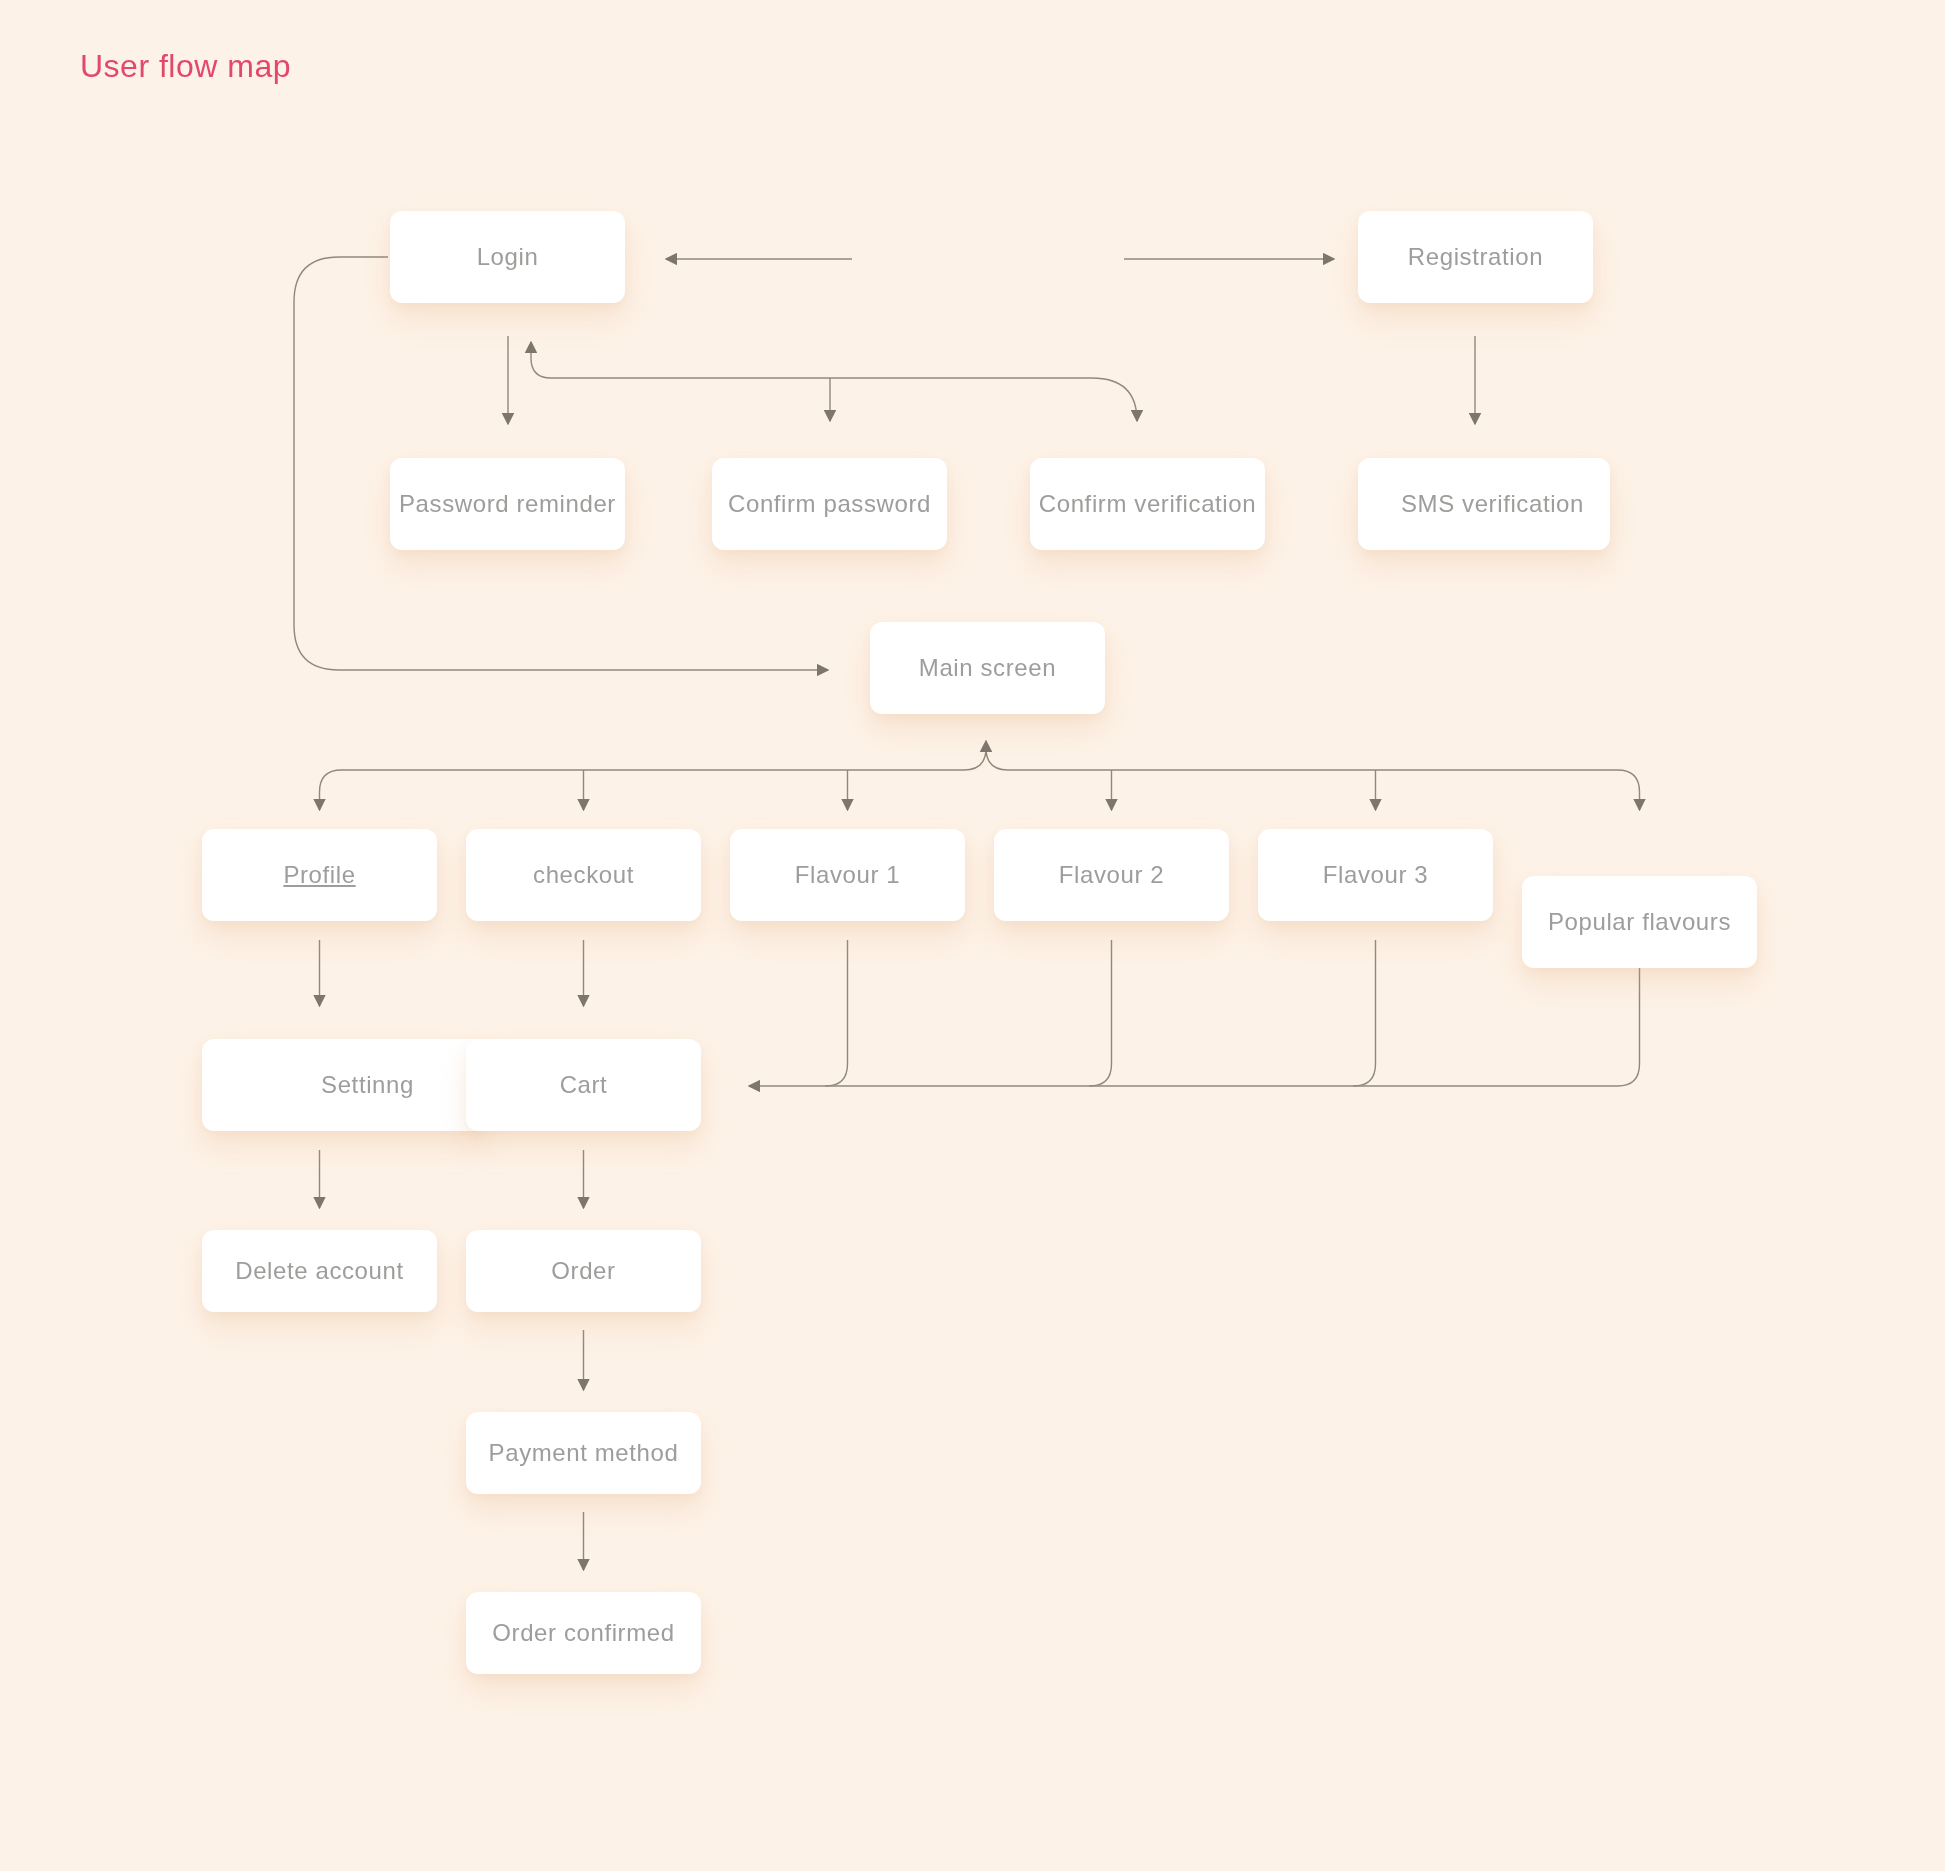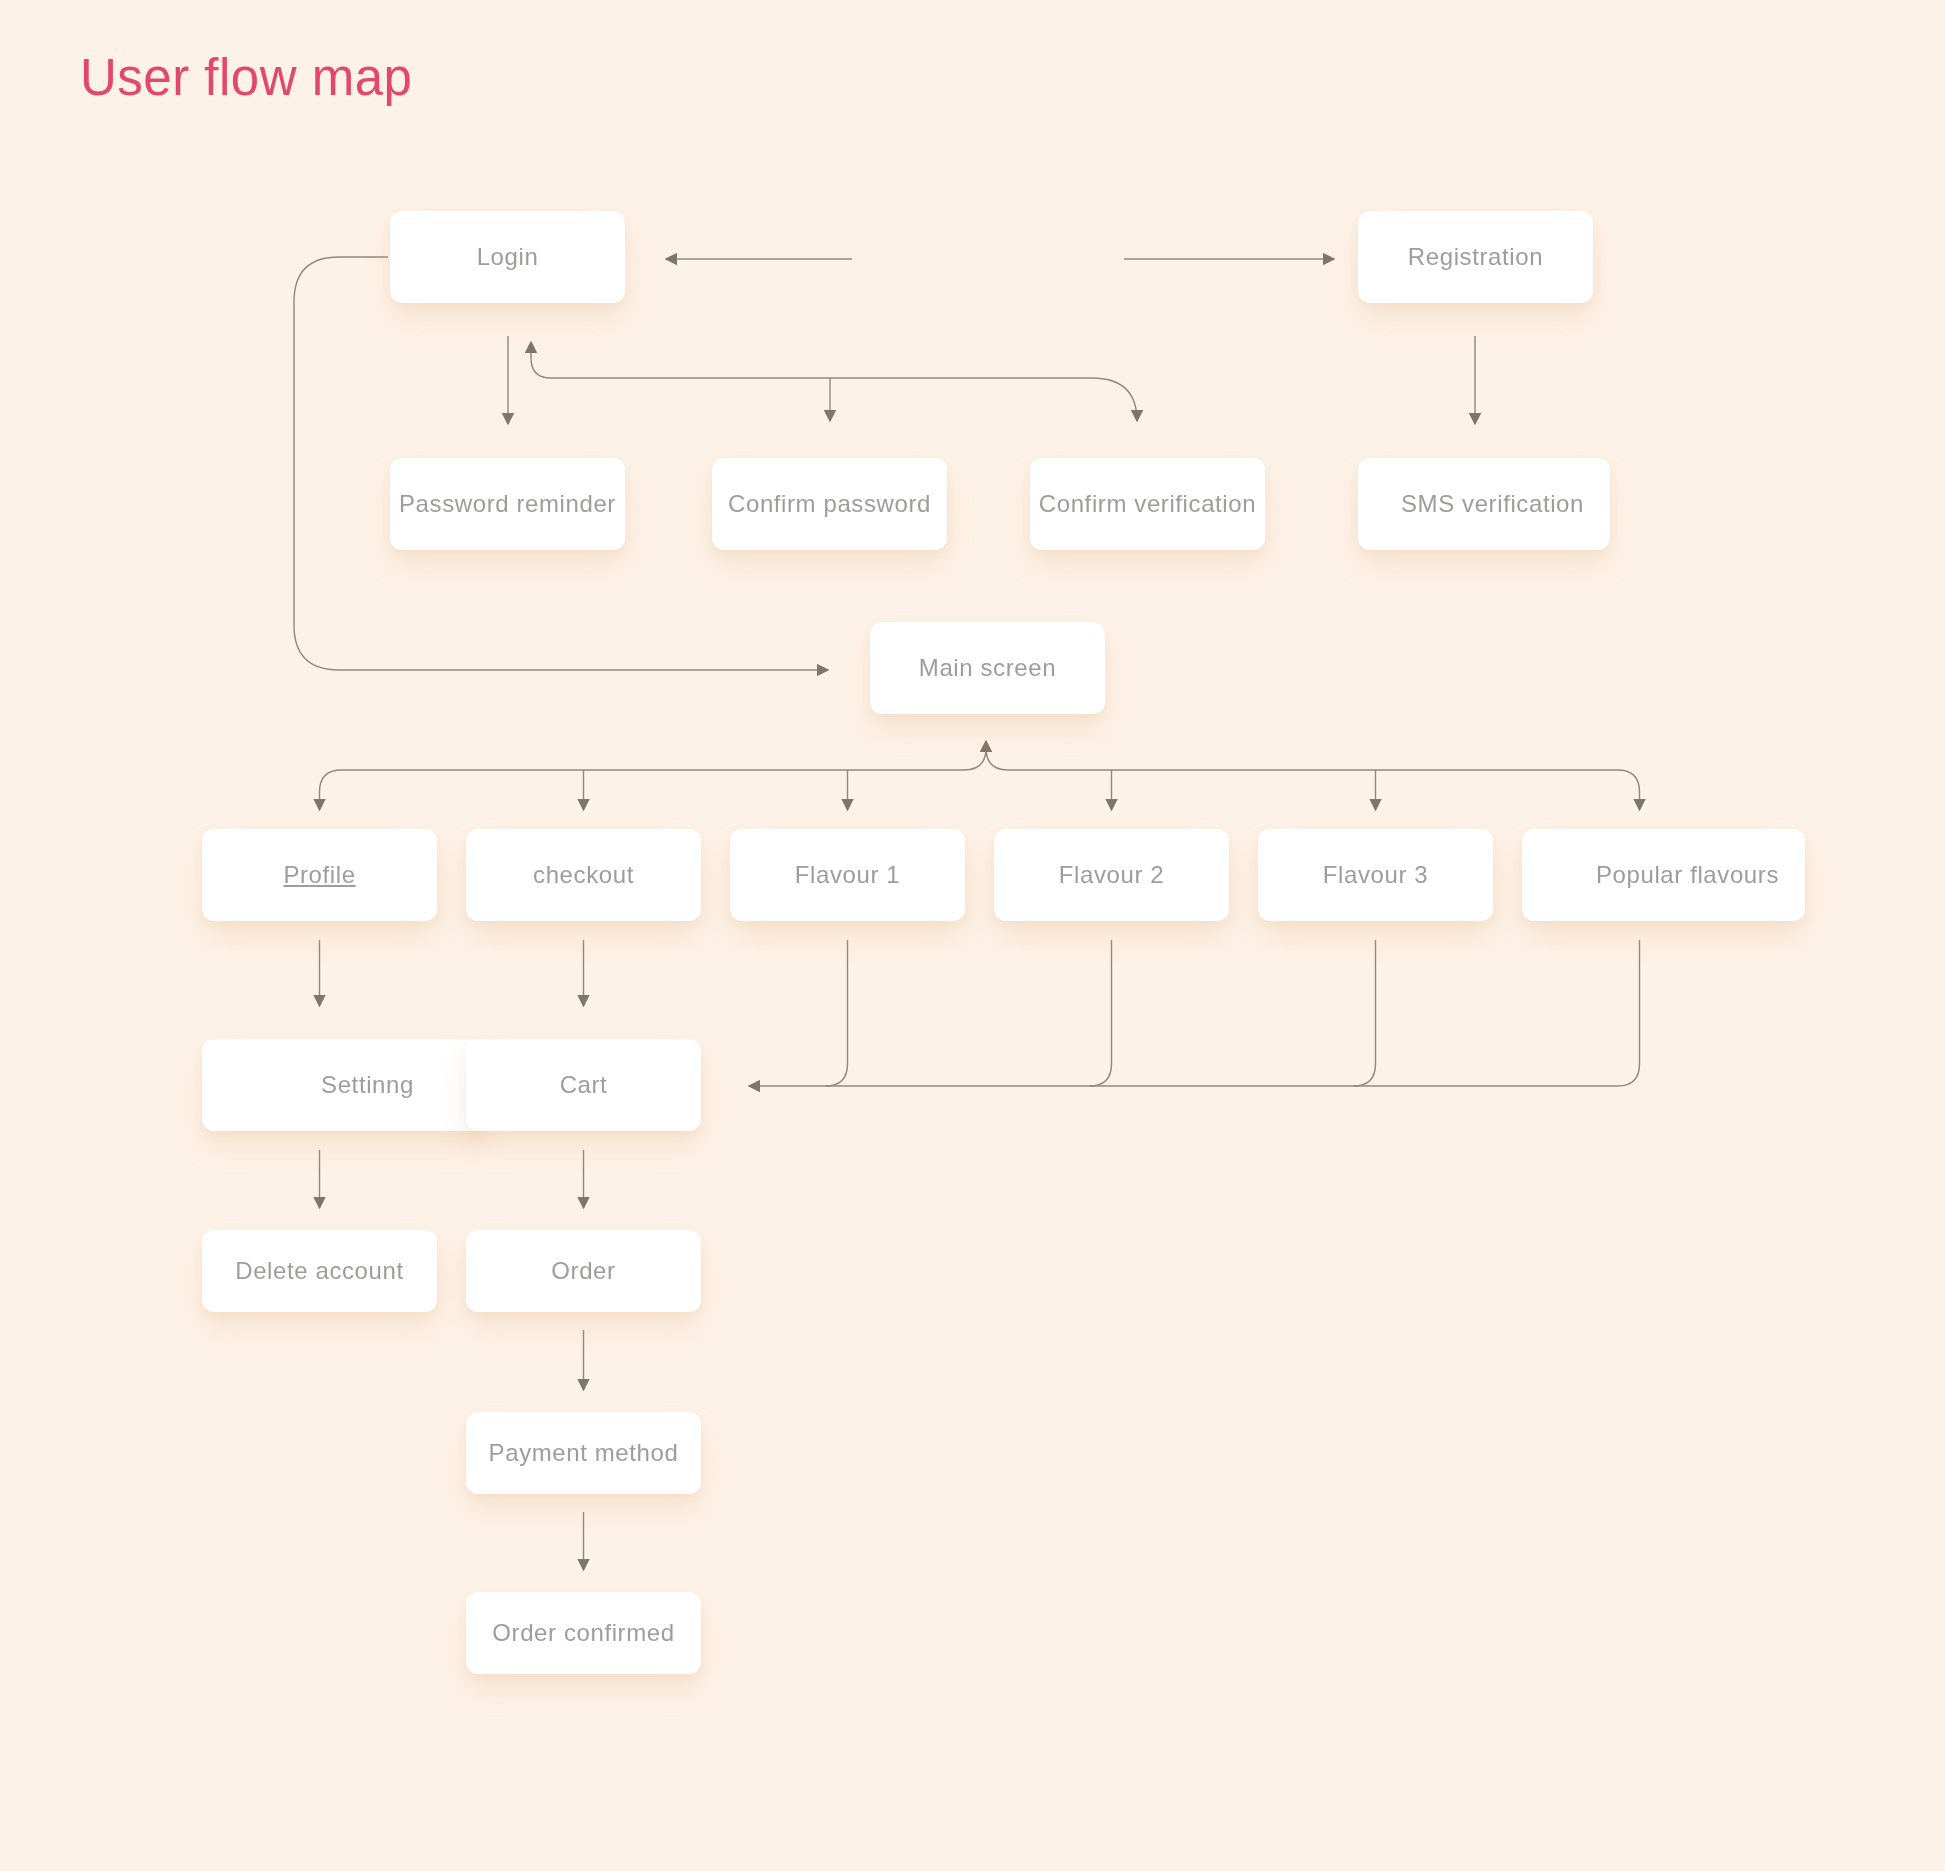--- a/index.html
+++ b/index.html
@@ -5,21 +5,21 @@
   html,body{margin:0;padding:0;}
   body{
     width:1945px;height:1871px;
     background:#fdf2e7;
     font-family:"Liberation Sans", sans-serif;
     position:relative;overflow:hidden;
   }
   #canvas{position:absolute;inset:0;width:1945px;height:1871px;}
   .title{
     position:absolute;left:80px;top:48px;
-    font-size:51px;letter-spacing:0.5px;
+    font-size:32px;letter-spacing:0.5px;
     color:#e1486b;font-weight:400;
   }
   svg.connectors{position:absolute;left:0;top:0;pointer-events:none;}
   .node{
     position:absolute;
     background:#ffffff;
     border-radius:12px;
     box-shadow:0 16px 28px rgba(226,168,122,0.20), 0 4px 10px rgba(226,168,122,0.10);
     display:flex;align-items:center;justify-content:center;
     color:#9d9d9b;font-size:24px;letter-spacing:0.6px;
@@ -120,21 +120,21 @@
   </div>
   <div class="node h1" style="left:730px;top:829px;">
     <span>Flavour 1</span>
   </div>
   <div class="node h1" style="left:994px;top:829px;">
     <span>Flavour 2</span>
   </div>
   <div class="node h1" style="left:1258px;top:829px;">
     <span>Flavour 3</span>
   </div>
-  <div class="node h1" style="left:1522px;top:829px;padding-left:48px;">
+  <div class="node h1" style="left:1522px;top:876px;">
     <span>Popular flavours</span>
   </div>
 
   <div class="node h1" style="left:202px;top:1039px;padding-left:48px;">
     <span>Settinng</span>
   </div>
   <div class="node h1" style="left:466px;top:1039px;">
     <span>Cart</span>
   </div>
 

